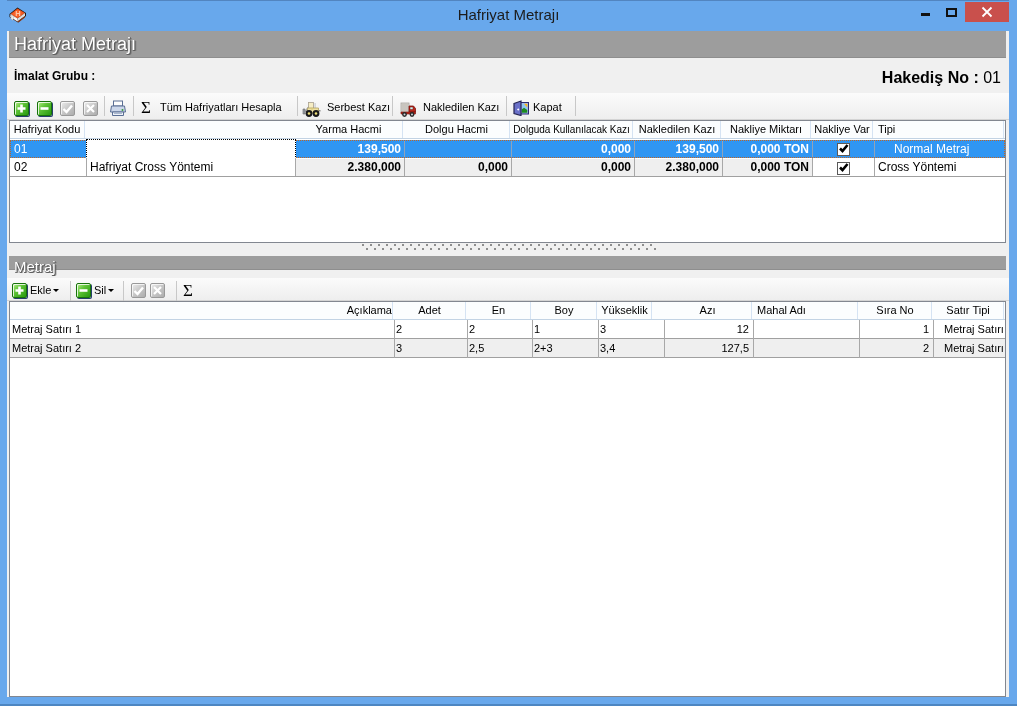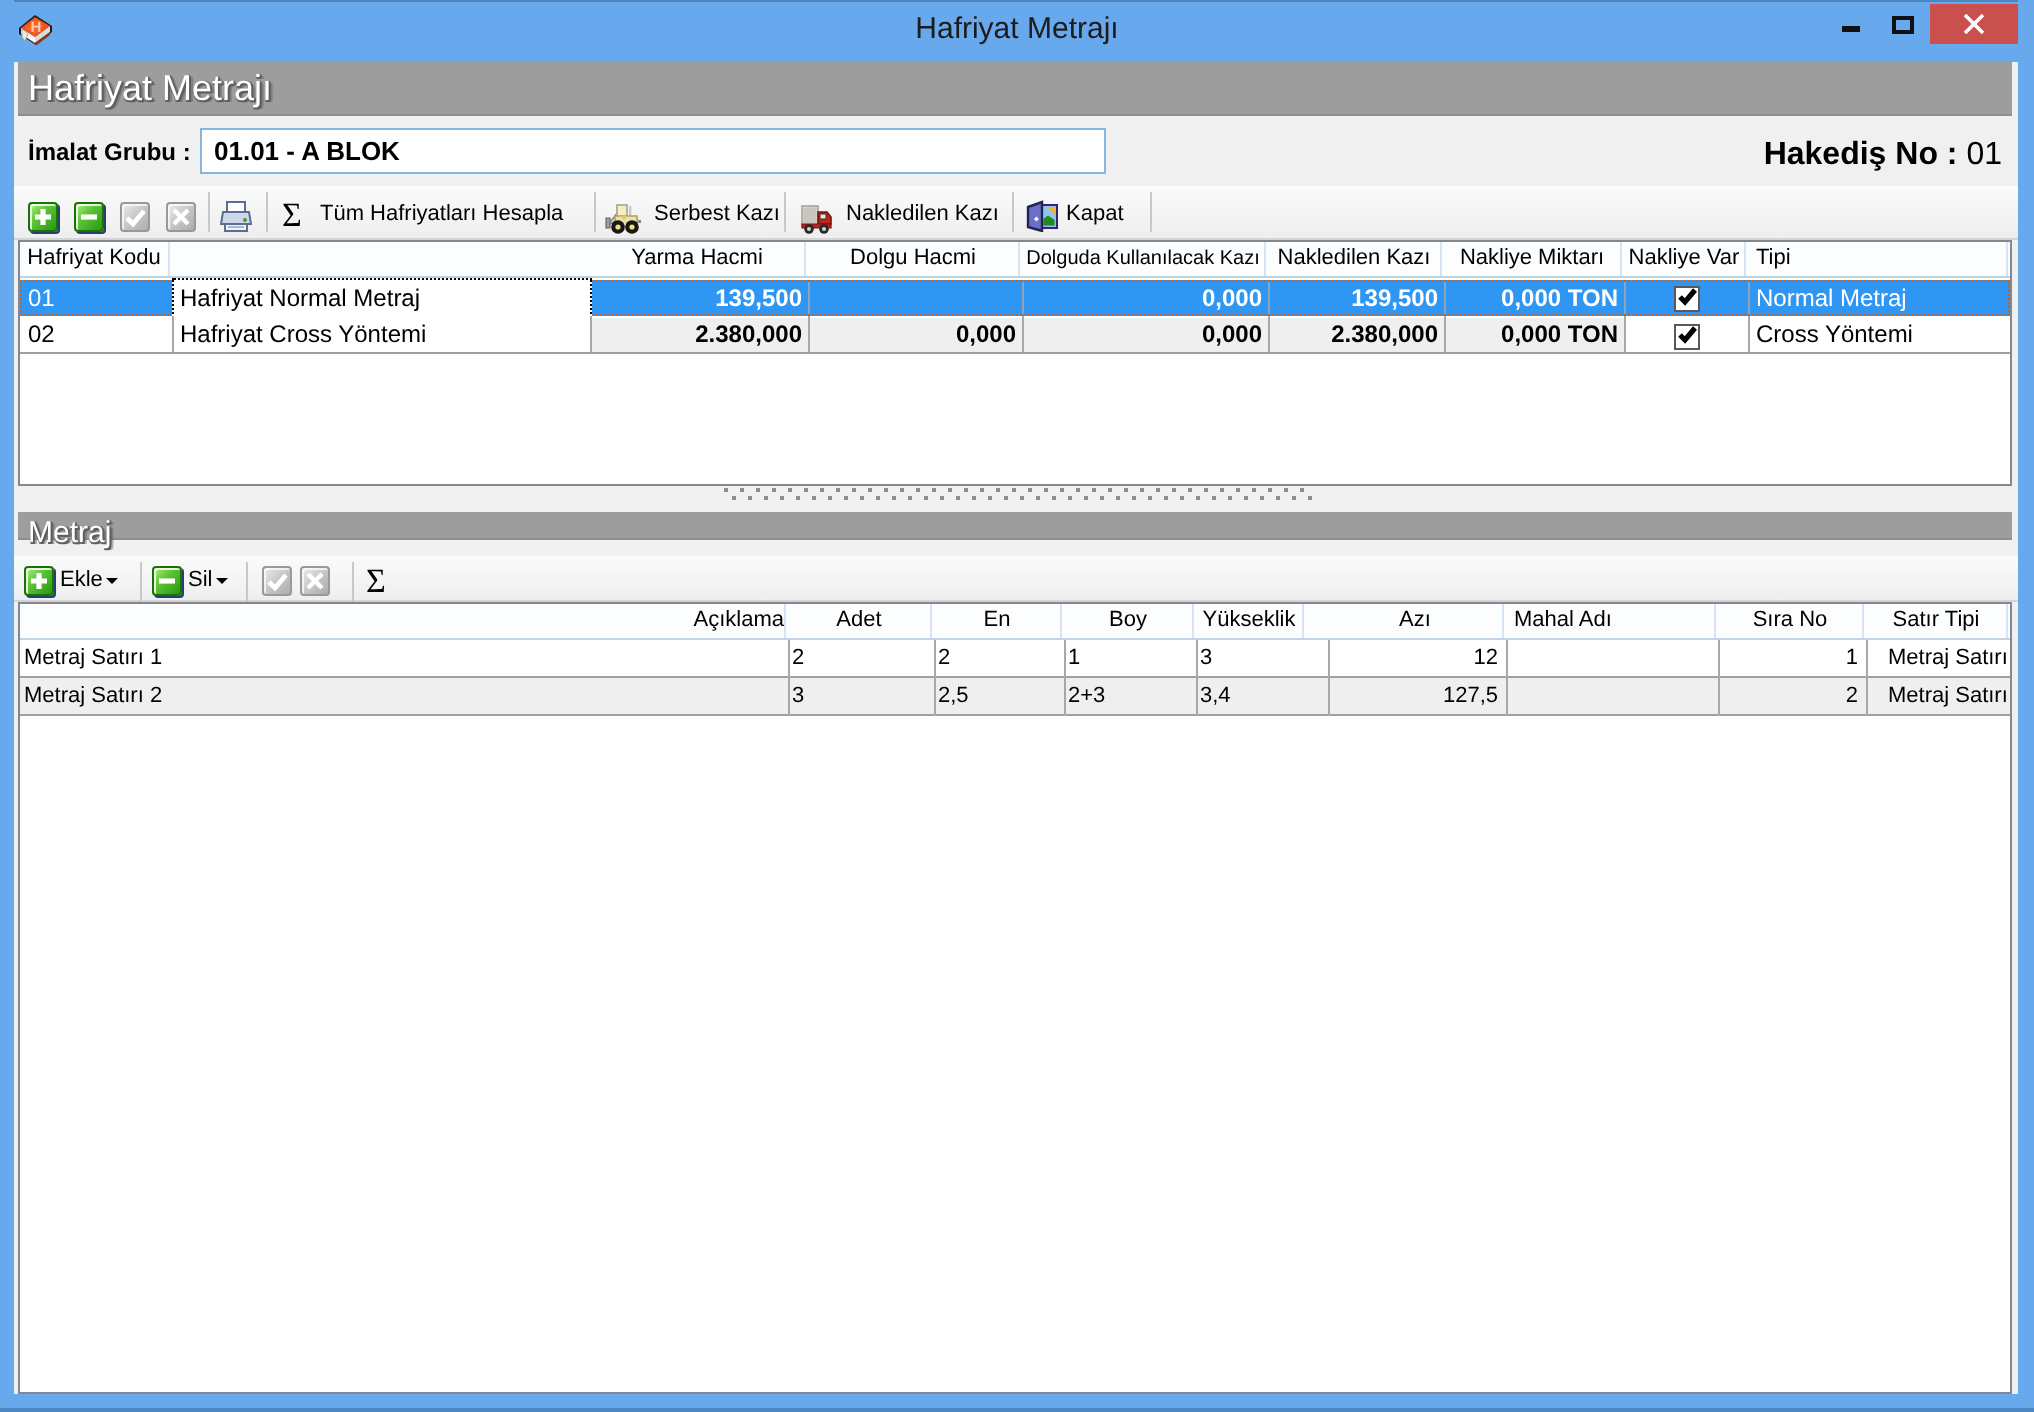--- a/index.html
+++ b/index.html
@@ -81,23 +81,20 @@
       <svg width="12" height="12" viewBox="0 0 12 12">
         <path d="M1.5 1.5 L10.5 10.5 M10.5 1.5 L1.5 10.5" stroke="#fff" stroke-width="1.8"></path>
       </svg>
     </div>
 </div>
 <div id="bar1" class="graybar">
     <div class="t">Hafriyat Metrajı</div>
   </div>
 <div id="formrow">
   <div id="lbl1">İmalat Grubu :</div>
-  <div id="input1">
-      <div class="txt">01.01 - A BLOK</div>
-    </div>
   <div id="haked"><b>Hakediş No :</b> 01</div>
 </div>
 <div id="tb1" class="toolbar">
   <div class="icbtn green" style="left:7px;top:8px">
       <svg width="13" height="13" viewBox="0 0 13 13" style="position:absolute;left:0;top:0">
         <path d="M6.5 2.5 L6.5 10.5 M2.5 6.5 L10.5 6.5" stroke="#fff" stroke-width="2.6"></path>
       </svg>
     </div>
   <div class="icbtn green" style="left:30px;top:8px">
       <svg width="13" height="13" viewBox="0 0 13 13" style="position:absolute;left:0;top:0">
@@ -177,23 +174,22 @@
   <div class="abs" style="left:501px;top:20px;width:1px;height:16px;background:#8fa3bb;"></div>
   <div class="abs" style="left:624px;top:20px;width:1px;height:16px;background:#8fa3bb;"></div>
   <div class="abs" style="left:712px;top:20px;width:1px;height:16px;background:#8fa3bb;"></div>
   <div class="abs" style="left:802px;top:20px;width:1px;height:16px;background:#8fa3bb;"></div>
   <div class="abs" style="left:864px;top:20px;width:1px;height:16px;background:#8fa3bb;"></div>
   <div class="cell" style="left:0px;top:20px;width:76px;height:16px;line-height:16px;text-align:left;padding-left:4px;color:#fff;font-weight:normal;">01</div>
   <div class="cell" style="left:285px;top:20px;width:109px;height:16px;line-height:16px;text-align:right;padding-right:3px;color:#fff;font-weight:bold;">139,500</div>
   <div class="cell" style="left:501px;top:20px;width:123px;height:16px;line-height:16px;text-align:right;padding-right:3px;color:#fff;font-weight:bold;">0,000</div>
   <div class="cell" style="left:624px;top:20px;width:88px;height:16px;line-height:16px;text-align:right;padding-right:3px;color:#fff;font-weight:bold;">139,500</div>
   <div class="cell" style="left:712px;top:20px;width:90px;height:16px;line-height:16px;text-align:right;padding-right:3px;color:#fff;font-weight:bold;">0,000 TON</div>
-  <div class="cell" style="left:864px;top:20px;width:131px;height:16px;line-height:16px;text-align:left;padding-left:4px;color:#fff;font-weight:normal;">Normal Metraj</div>
+  <div class="cell" style="left:864px;top:20px;width:131px;height:16px;line-height:16px;text-align:left;padding-left:20px;color:#fff;font-weight:normal;">Normal Metraj</div>
   <div class="abs" style="left:76px;top:18px;width:210px;height:20px;background:#fff;border:1px dotted #000;"></div>
-  <div class="cell" style="left:80px;top:20px;width:200px;height:16px;line-height:16px;">Hafriyat Normal Metraj</div>
   <div class="cb" style="left:827px;top:22px;">
       <svg width="11" height="11" viewBox="0 0 11 11" style="position:absolute;left:0;top:-1px">
         <path d="M2 5.5 L4.5 8 L9.5 2" stroke="#000" stroke-width="2.6" fill="none"></path>
       </svg>
     </div>
   <div class="abs" style="left:0;top:37px;width:995px;height:19px;background:#fff;border-bottom:1px solid #a0a0a0;"></div>
   <div class="abs" style="left:286px;top:38px;width:108px;height:17px;background:#efefef;"></div>
   <div class="abs" style="left:395px;top:38px;width:106px;height:17px;background:#efefef;"></div>
   <div class="abs" style="left:502px;top:38px;width:122px;height:17px;background:#efefef;"></div>
   <div class="abs" style="left:625px;top:38px;width:87px;height:17px;background:#efefef;"></div>

